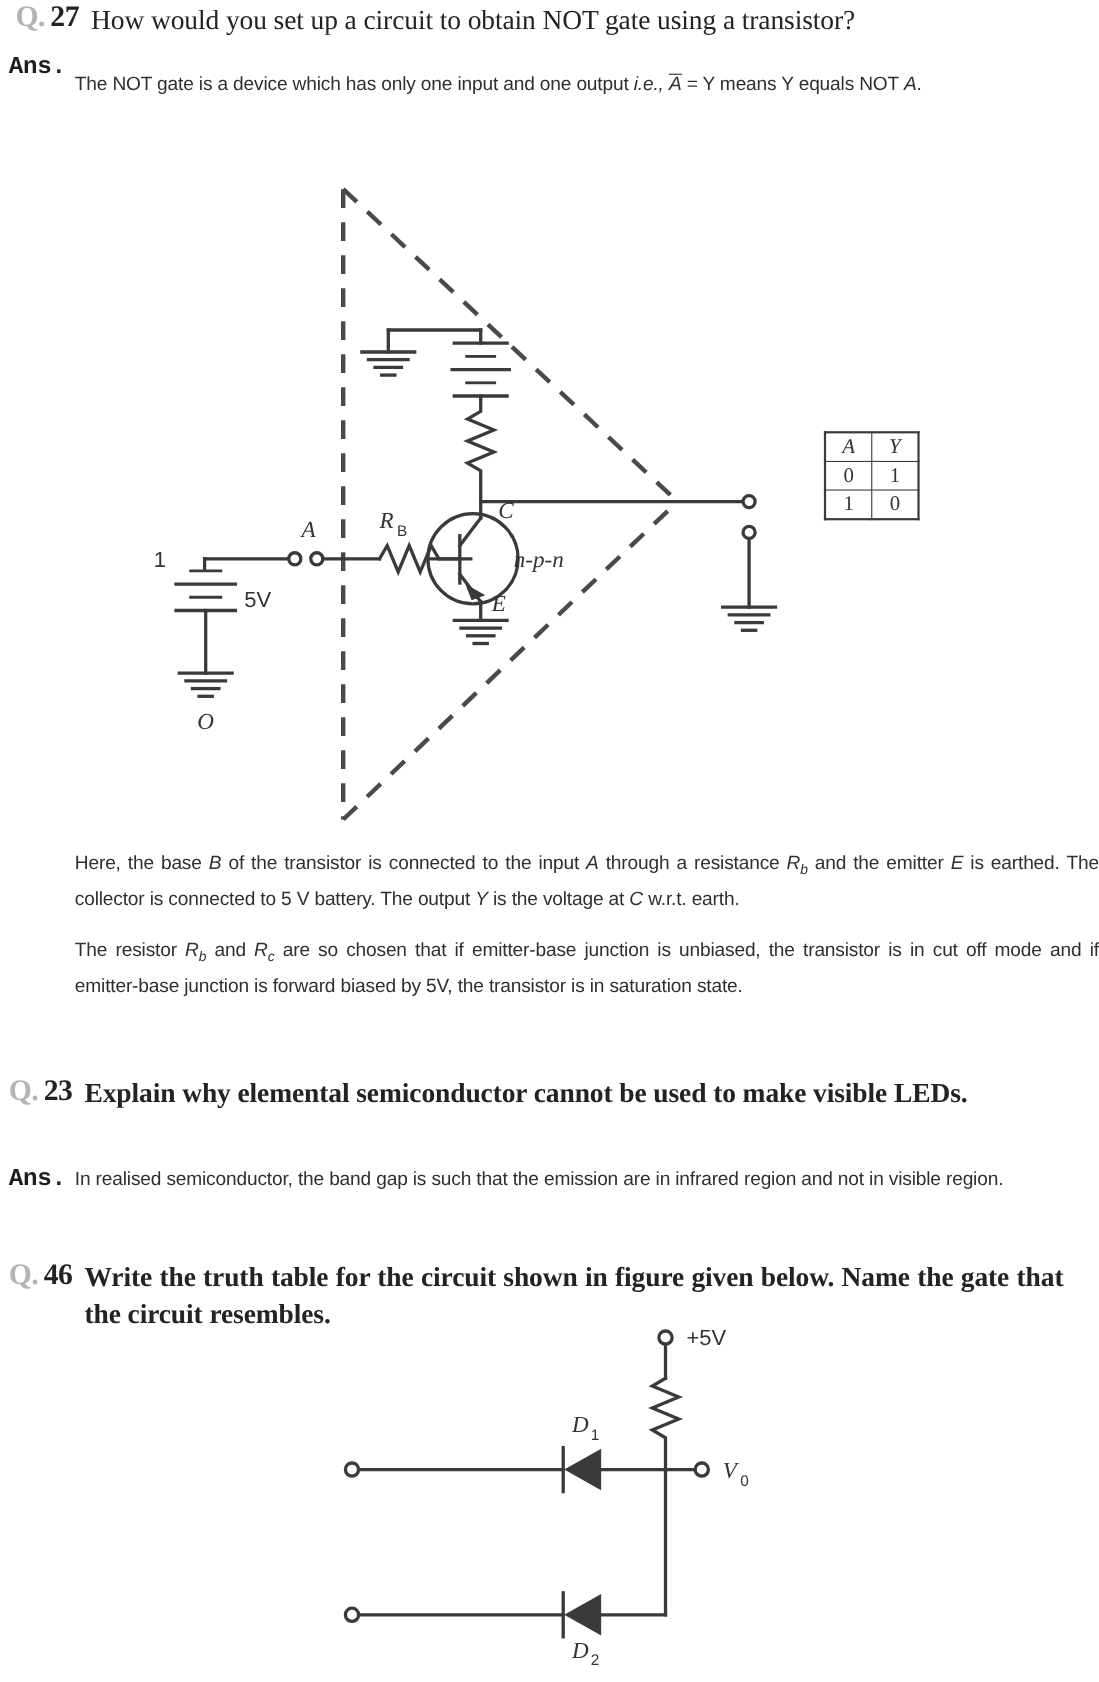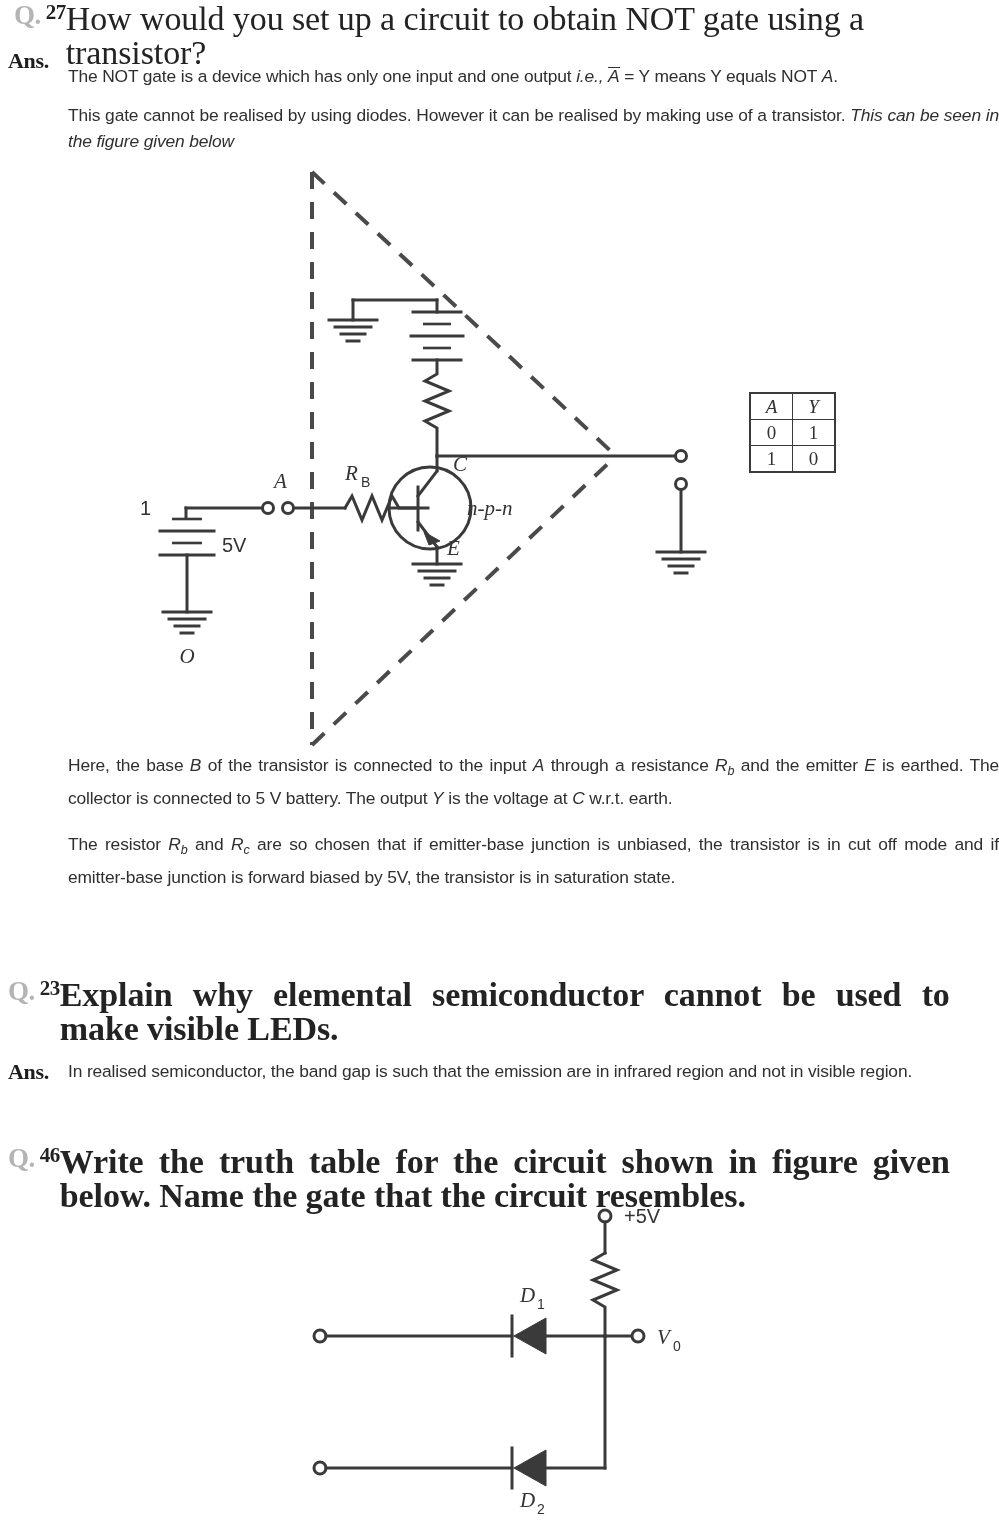--- a/index.html
+++ b/index.html
@@ -26,42 +26,43 @@
     font-family: "Liberation Serif", serif;
     font-weight: bold;
     font-size: 27px;
     color: #b4b4b4;
     line-height: 1;
     letter-spacing: -0.5px;
   }
   .q-num {
     font-family: "Liberation Serif", serif;
     font-weight: bold;
-    font-size: 21px;
+    font-size: 27px;
     color: #222222;
     line-height: 1;
     margin-left: 5px;
     letter-spacing: -0.5px;
   }
   .q-text {
     font-family: "Liberation Serif", serif;
-    font-size: 34px;
+    font-size: 25px;
     line-height: 34px;
     color: #232323;
+    margin-left: 11px;
     letter-spacing: -0.1px;
   }
   .q-text.justify {
     text-align: justify;
     font-weight: bold;
   }
 
   
   .ans-label {
     position: absolute;
-    font-family: Liberation Serif, serif;
+    font-family: Liberation Mono, monospace;
     font-weight: bold;
     font-size: 22px;
     color: #1d1d1d;
     letter-spacing: -0.3px;
   }
   .ans-body {
     position: absolute;
     font-size: 17.4px;
     line-height: 26.5px;
     color: #2f2f2f;
@@ -144,23 +145,20 @@
   <span class="q-num">27</span>
   <span class="q-text">How would you set up a circuit to obtain NOT gate using a transistor?</span>
 </div>
 
 <div class="ans-label" style="left:8px; top:48px;">Ans.</div>
 
 <div class="ans-body" style="left:68px; top:47px; width:931px;margin-top:16px;">
   <p>
     <span>The NOT gate is a device which has only one input and one output </span><span class="it">i.e.,</span>
     <span class="ovb">A</span><span> = Y means Y equals NOT </span><span class="it">A</span><span>.</span>
-  </p>
-  <p style="margin-top:12px;">
-    <span>This gate cannot be realised by using diodes. However it can be realised by making use of a transistor. </span><span class="it">This can be seen in the figure given below</span>
   </p>
 </div>
 
 <div class="figure" style="left:0px; top:160px; width:999px; height:600px;">
   <svg width="999" height="600" viewBox="0 0 999 600">
 
     <g>
       <path class="dash" d="M 312 12 L 312 585"></path>
       <path class="dash" d="M 312 12 L 616 296"></path>
       <path class="dash" d="M 312 585 L 616 296"></path>
@@ -274,21 +272,21 @@
     <td>0</td>
     <td>1</td>
   </tr>
   <tr class="norule">
     <td style="border-top:none;">1</td>
     <td style="border-top:none;">0</td>
   </tr>
 </tbody>
   </table>
 
-<div class="ans-body" style="left:68px; top:752px; width:931px;">
+<div class="ans-body" style="left:68px; top:771px; width:931px;">
   <p>
     <span>Here, the base </span><span class="it">B</span><span> of the transistor is connected to the input </span><span class="it">A</span><span> through a resistance </span><span class="it">R</span><sub class="it">b</sub><span> and the emitter </span><span class="it">E</span><span> is earthed. The collector is connected to 5 V battery. The output </span><span class="it">Y</span><span> is the voltage at </span><span class="it">C</span><span> w.r.t. earth.</span>
   </p>
   <p style="margin-top:20px;">
     <span>The resistor </span><span class="it">R</span><sub class="it">b</sub><span> and </span><span class="it">R</span><sub class="it">c</sub><span> are so chosen that if emitter-base junction is unbiased, the transistor is in cut off mode and if emitter-base junction is forward biased by 5V, the transistor is in saturation state.</span>
   </p>
 </div>
 
 <div class="qrow" style="left:8px; top:978px; width:985px;">
   <span class="q-mark">Q.</span>

